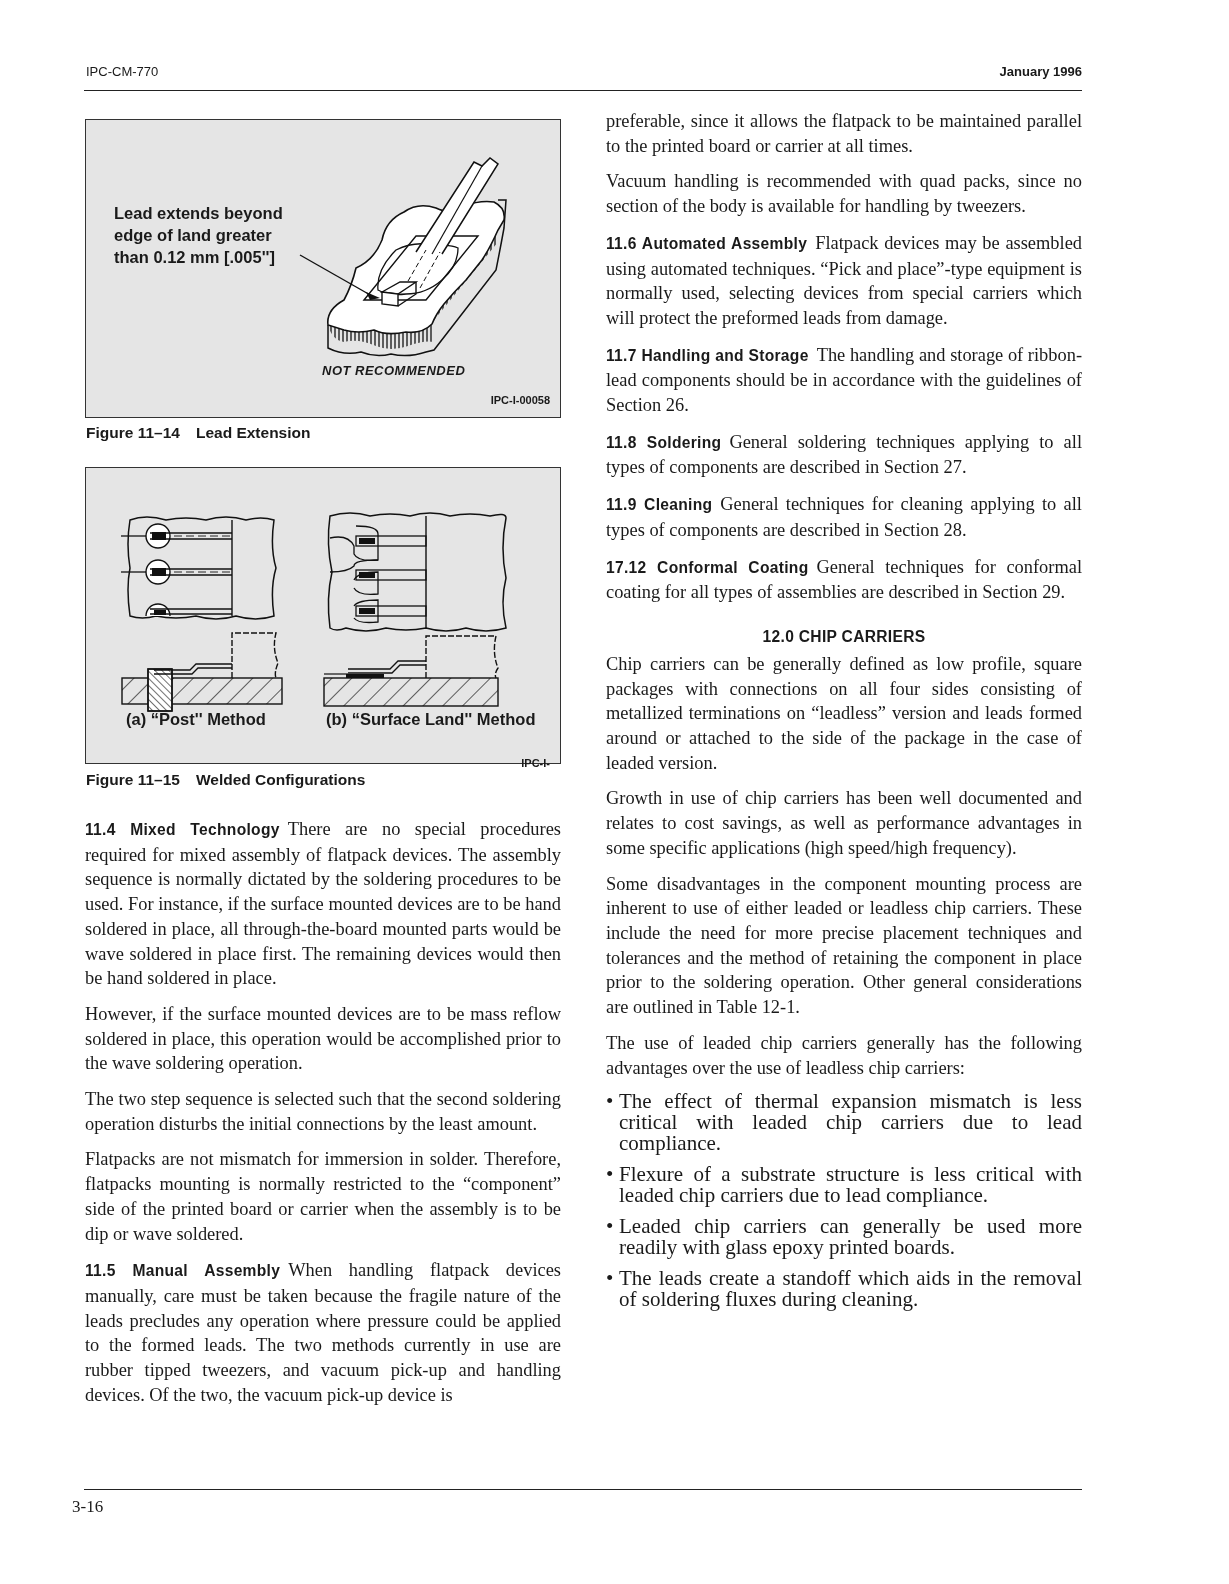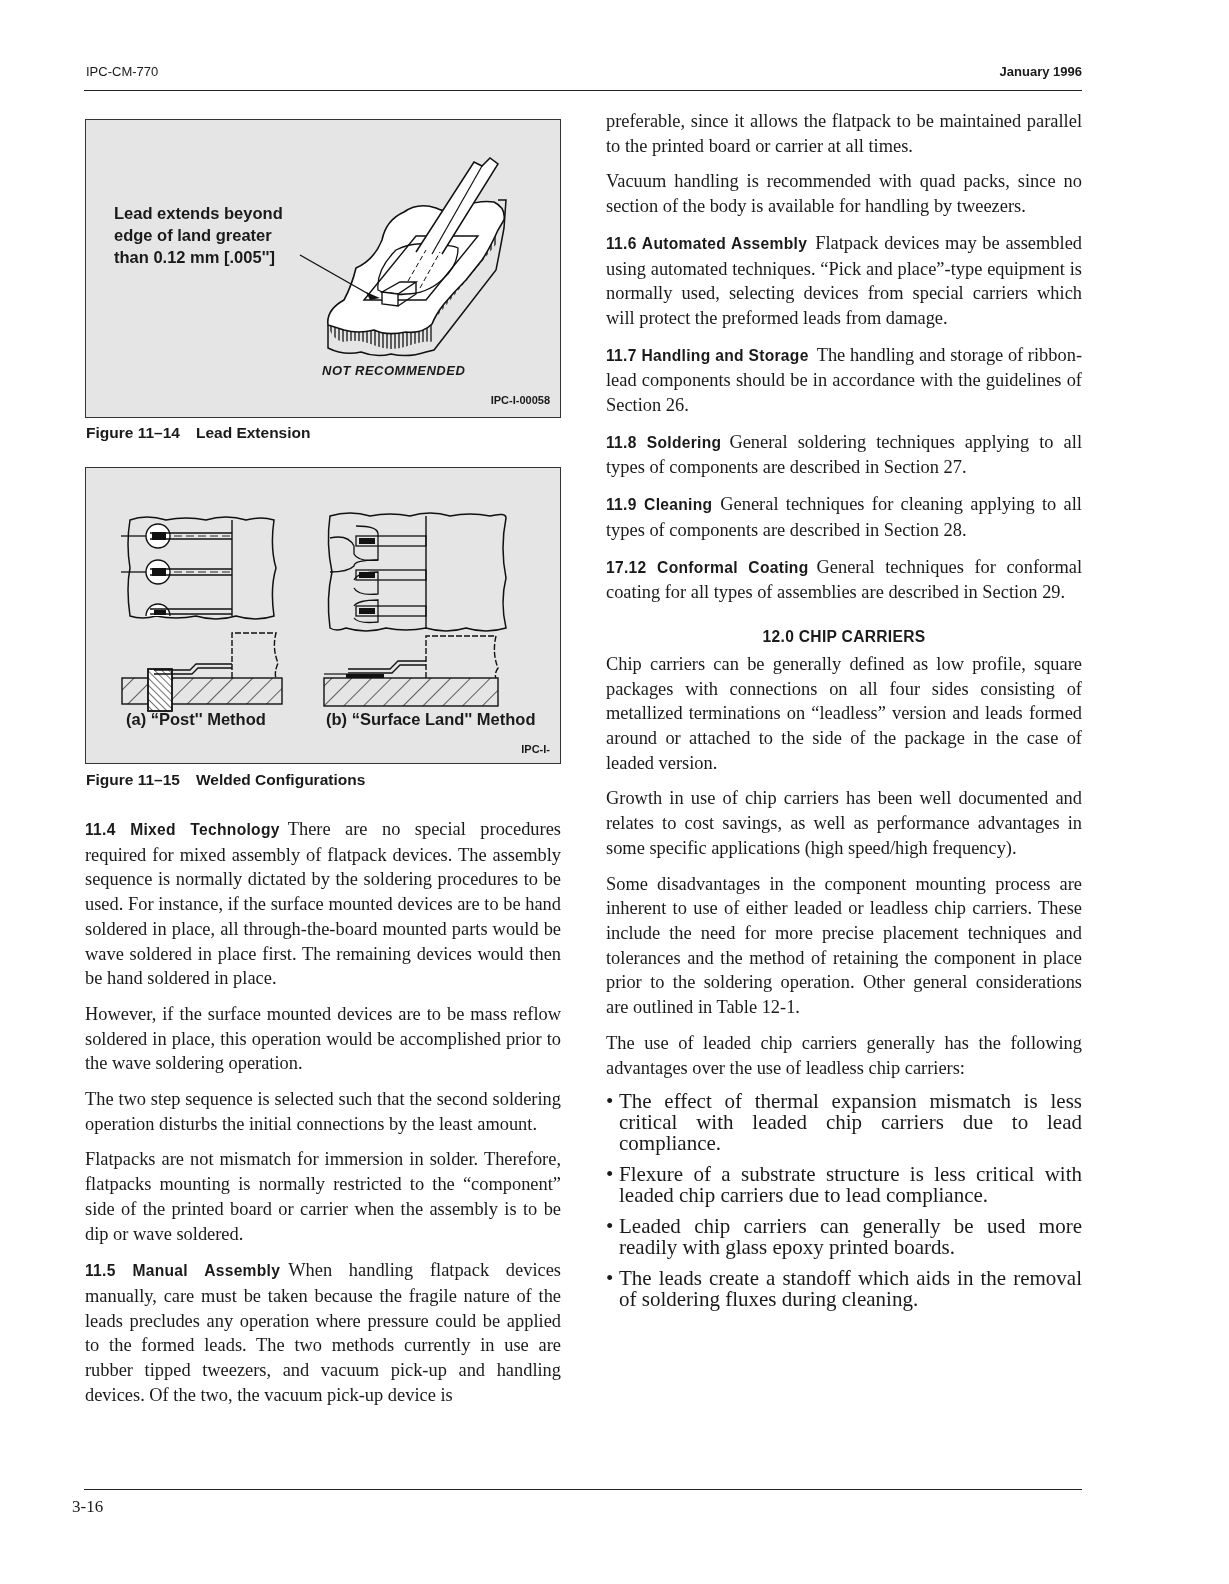--- a/index.html
+++ b/index.html
@@ -158,21 +158,21 @@
       <path d="M340 210 L340 168 L410 168 Q406 185 412 200 Q408 206 410 210" fill="none" stroke="#111" stroke-width="1.4" stroke-dasharray="6,2"></path>
       <rect x="238" y="210" width="174" height="28" fill="url(#dhatch)" stroke="#111" stroke-width="1.4"></rect>
       <path d="M262 205 L306 205 L314 197 L340 197" fill="none" stroke="#111" stroke-width="1.3"></path>
       <path d="M262 201 L304 201 L312 193 L340 193" fill="none" stroke="#111" stroke-width="1.3"></path>
       <rect x="260" y="206" width="38" height="4" fill="#111"></rect>
       <line x1="238" y1="206" x2="262" y2="206" stroke="#111" stroke-width="1.2"></line>
     </g>
   </svg>
   <div class="fig-label sans" style="left:40px; top:240px;">(a) “Post'' Method</div>
   <div class="fig-label sans" style="left:240px; top:240px;">(b) “Surface Land'' Method</div>
-  <div class="fig-id sans" style="right:10px; top:275px;text-align:right;">IPC-I-</div>
+  <div class="fig-id sans" style="right:10px; top:289px;text-align:right;">IPC-I-</div>
 </div>
 <div class="figcap sans" id="fig2-cap"><span class="num">Figure 11–15</span><span>Welded Configurations</span></div>
 
 <div class="col serif" id="col-left">
   <p class="t"><span class="h">11.4 Mixed Technology</span><span>There are no special procedures required for mixed assembly of flatpack devices. The assembly sequence is normally dictated by the soldering procedures to be used. For instance, if the surface mounted devices are to be hand soldered in place, all through-the-board mounted parts would be wave soldered in place first. The remaining devices would then be hand soldered in place.</span></p>
   <p class="t">However, if the surface mounted devices are to be mass reflow soldered in place, this operation would be accomplished prior to the wave soldering operation.</p>
   <p class="t">The two step sequence is selected such that the second soldering operation disturbs the initial connections by the least amount.</p>
   <p class="t">Flatpacks are not mismatch for immersion in solder. Therefore, flatpacks mounting is normally restricted to the “component” side of the printed board or carrier when the assembly is to be dip or wave soldered.</p>
   <p class="t gap"><span class="h">11.5 Manual Assembly</span><span>When handling flatpack devices manually, care must be taken because the fragile nature of the leads precludes any operation where pressure could be applied to the formed leads. The two methods currently in use are rubber tipped tweezers, and vacuum pick-up and handling devices. Of the two, the vacuum pick-up device is</span></p>
 </div>

